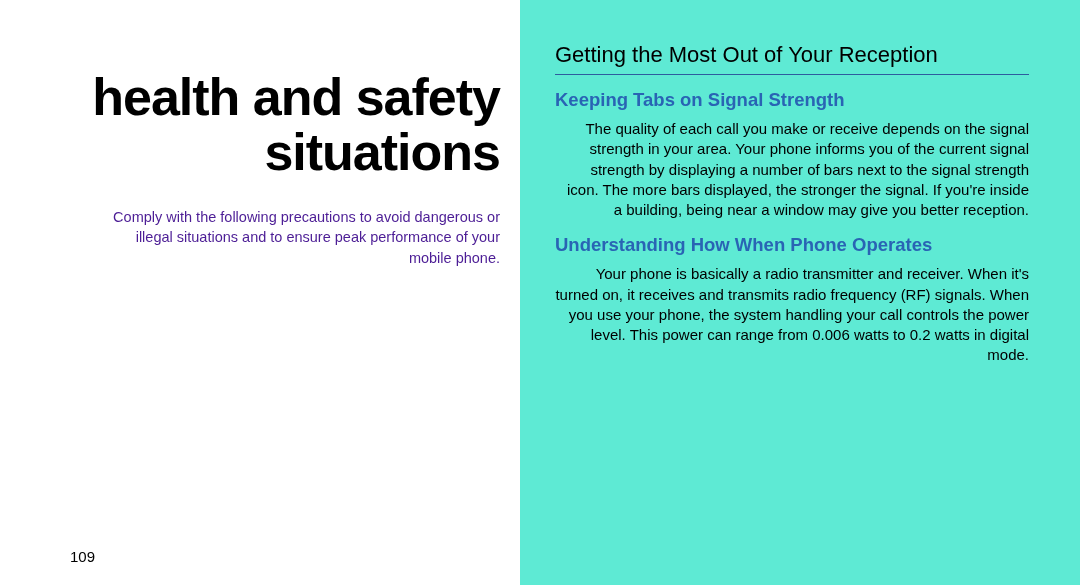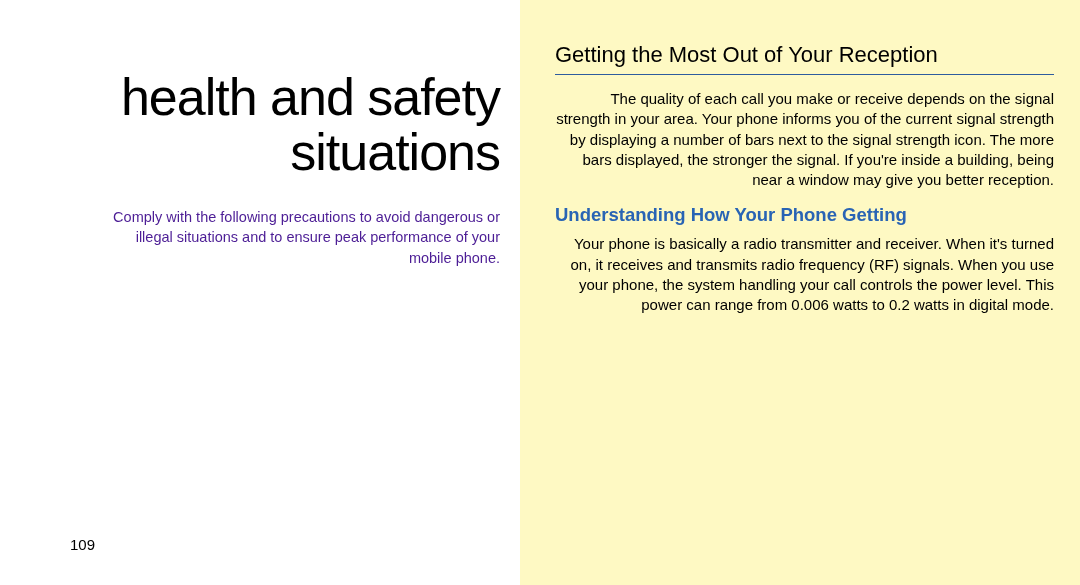--- a/index.html
+++ b/index.html
@@ -16,47 +16,47 @@
     }
     .left-page {
       width: 520px;
       height: 585px;
       padding: 60px 20px 20px 70px;
       position: relative;
       background: #ffffff;
     }
     .left-title {
       font-size: 52px;
-      font-weight: 400;
+      font-weight: 700;
       text-align: right;
       line-height: 1.05;
       letter-spacing: -1px;
       color: #000000;
       margin-bottom: 28px;
       margin-top: 10px;
     }
     .left-intro {
       font-size: 14.5px;
       text-align: right;
       line-height: 1.4;
       color: #4c1d95;
       padding-left: 20px;
     }
     .page-number {
       position: absolute;
-      bottom: 32px;
+      bottom: 20px;
       left: 70px;
       font-size: 15px;
       color: #000000;
     }
     .right-page {
       width: 560px;
       height: 585px;
-      padding: 42px 26px 20px 35px;
-      background: #fef9c3;
+      padding: 42px 51px 20px 35px;
+      background: #5eead4;
     }
     .section-title {
       font-size: 22px;
       font-weight: 400;
       color: #000000;
       padding-bottom: 6px;
       border-bottom: 1px solid #2e5c9e;
       margin-bottom: 14px;
     }
     .sub-heading {
@@ -84,16 +84,17 @@
   <div class="left-title">
     <span>health and safety</span><br>
     <span>situations</span>
   </div>
   <div class="left-intro">Comply with the following precautions to avoid dangerous or illegal situations and to ensure peak performance of your mobile phone.</div>
   <div class="page-number">109</div>
 </div>
 
 <div class="right-page">
   <div class="section-title">Getting the Most Out of Your Reception</div>
+  <div class="sub-heading">Keeping Tabs on Signal Strength</div>
   <div class="body-text">The quality of each call you make or receive depends on the signal strength in your area. Your phone informs you of the current signal strength by displaying a number of bars next to the signal strength icon. The more bars displayed, the stronger the signal. If you're inside a building, being near a window may give you better reception.</div>
-  <div class="sub-heading">Understanding How Your Phone Getting</div>
+  <div class="sub-heading">Understanding How When Phone Operates</div>
   <div class="body-text">Your phone is basically a radio transmitter and receiver. When it's turned on, it receives and transmits radio frequency (RF) signals. When you use your phone, the system handling your call controls the power level. This power can range from 0.006 watts to 0.2 watts in digital mode.</div>
 </div>
 
 </body></html>

